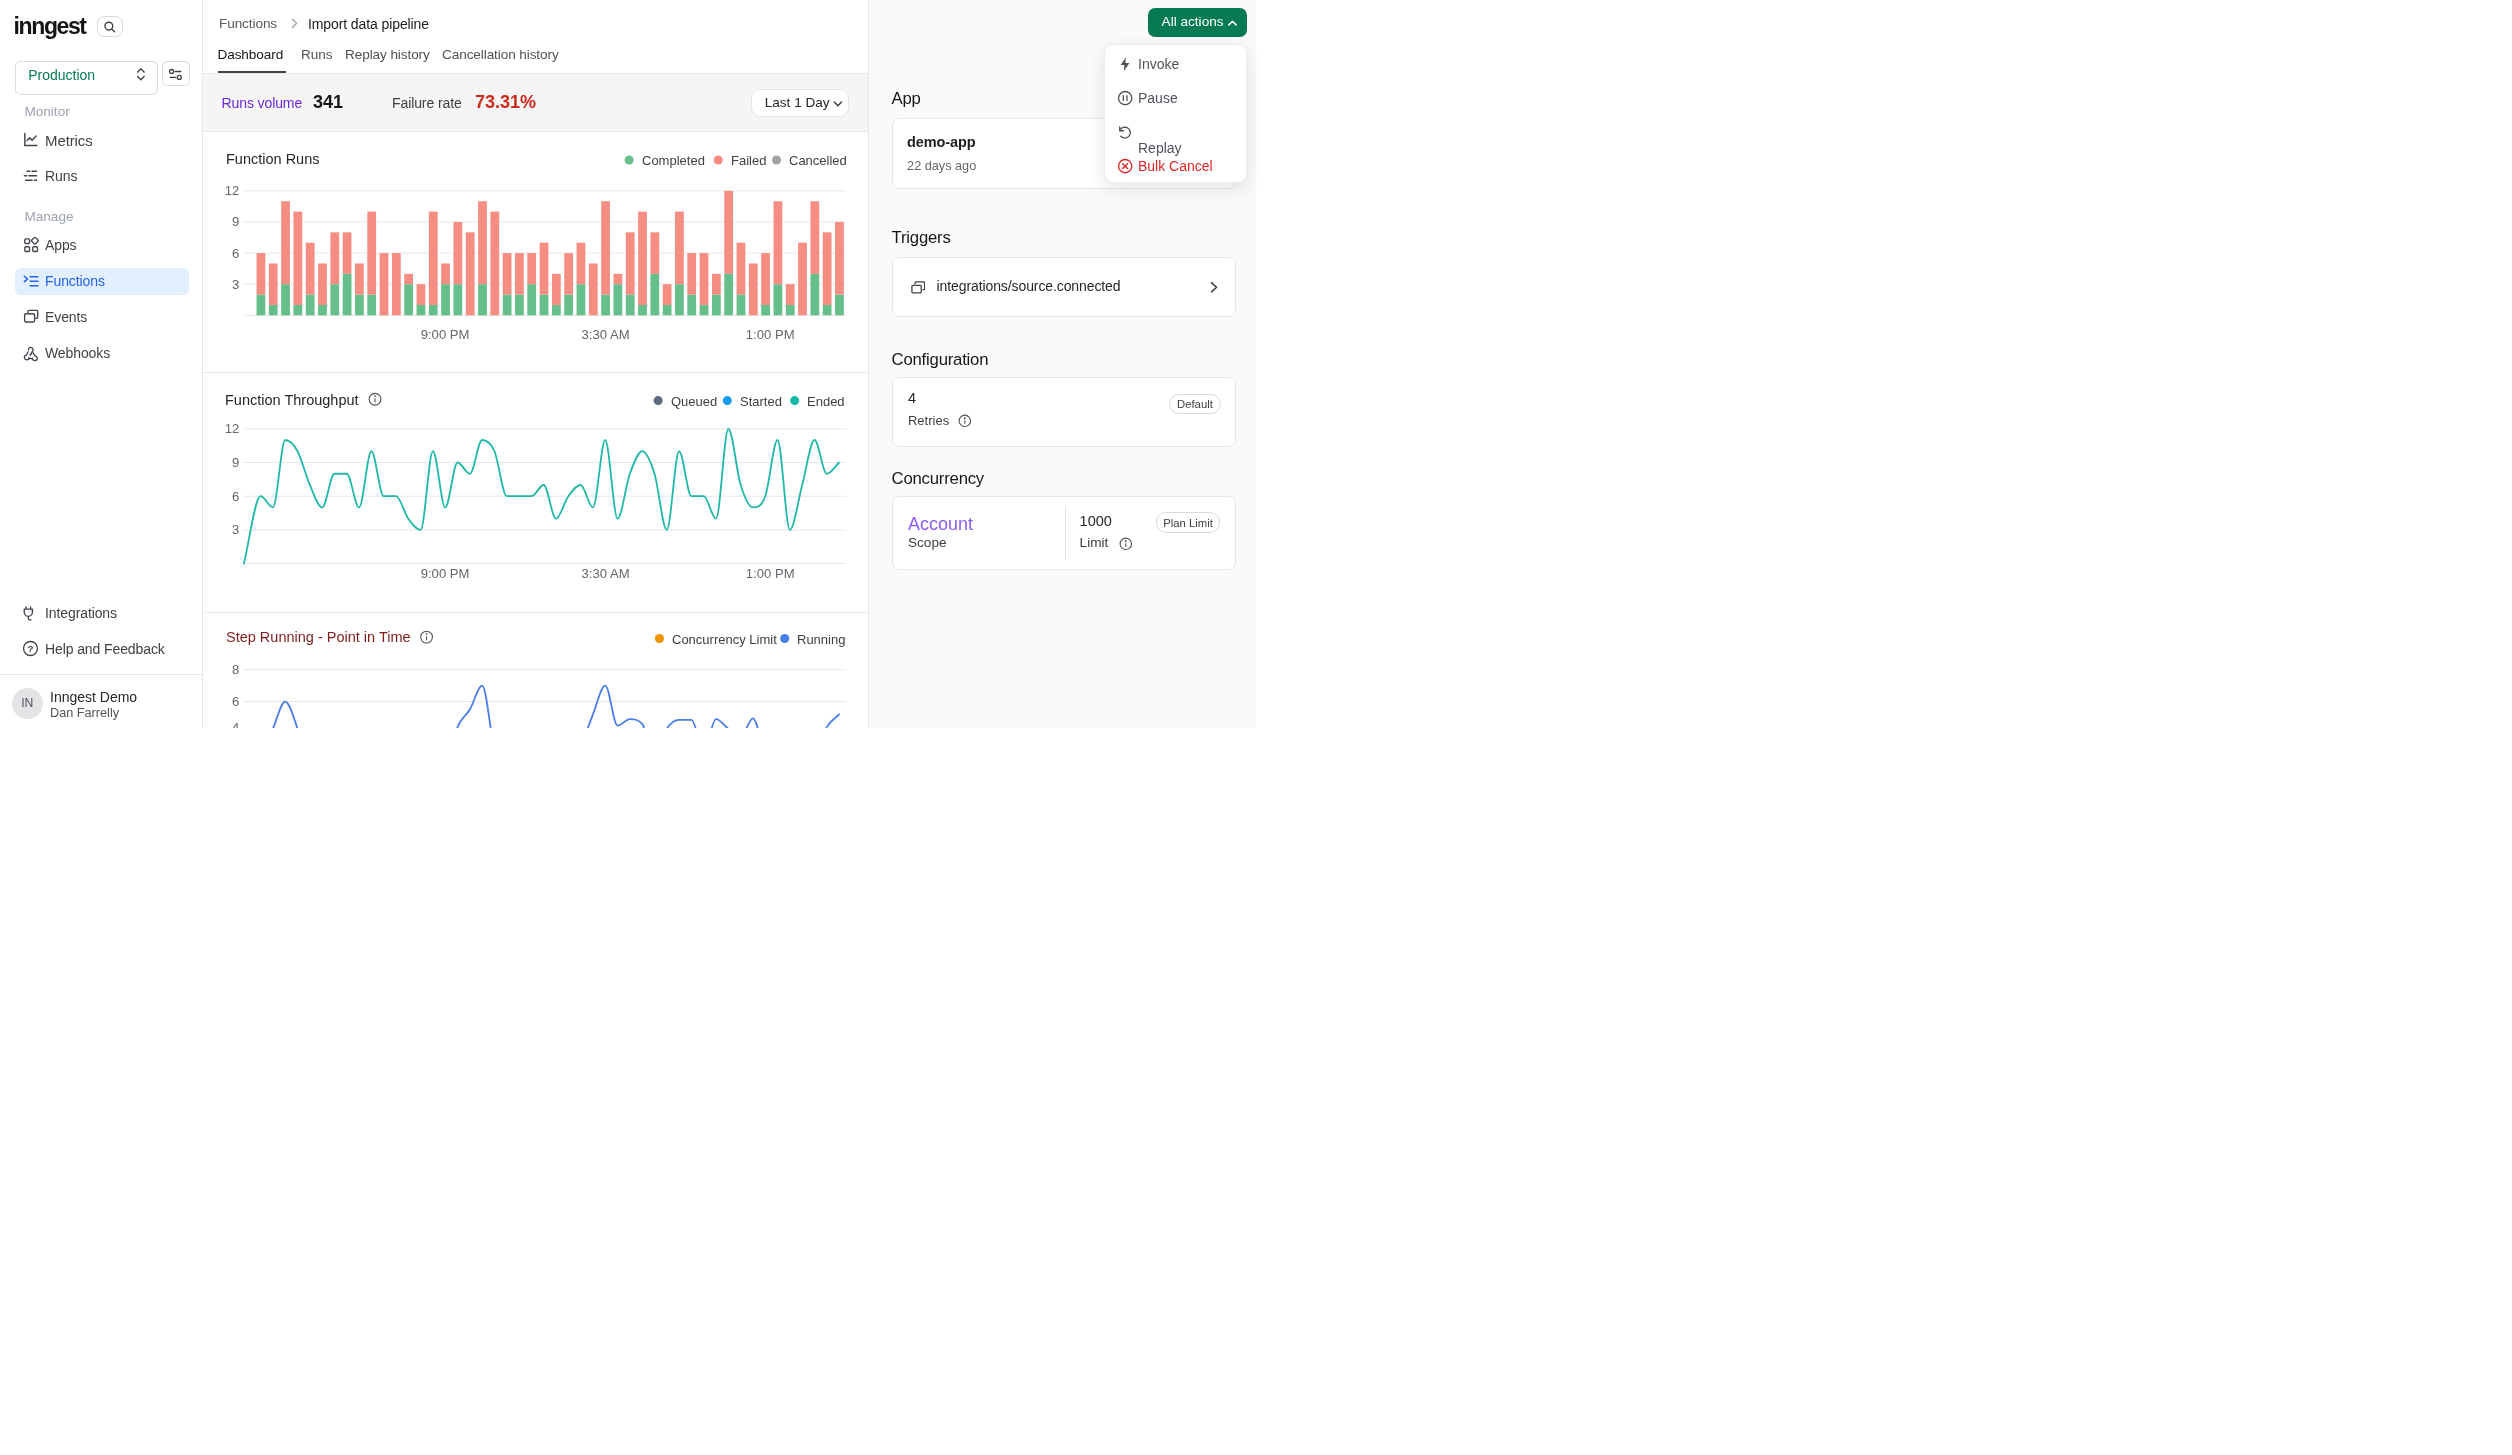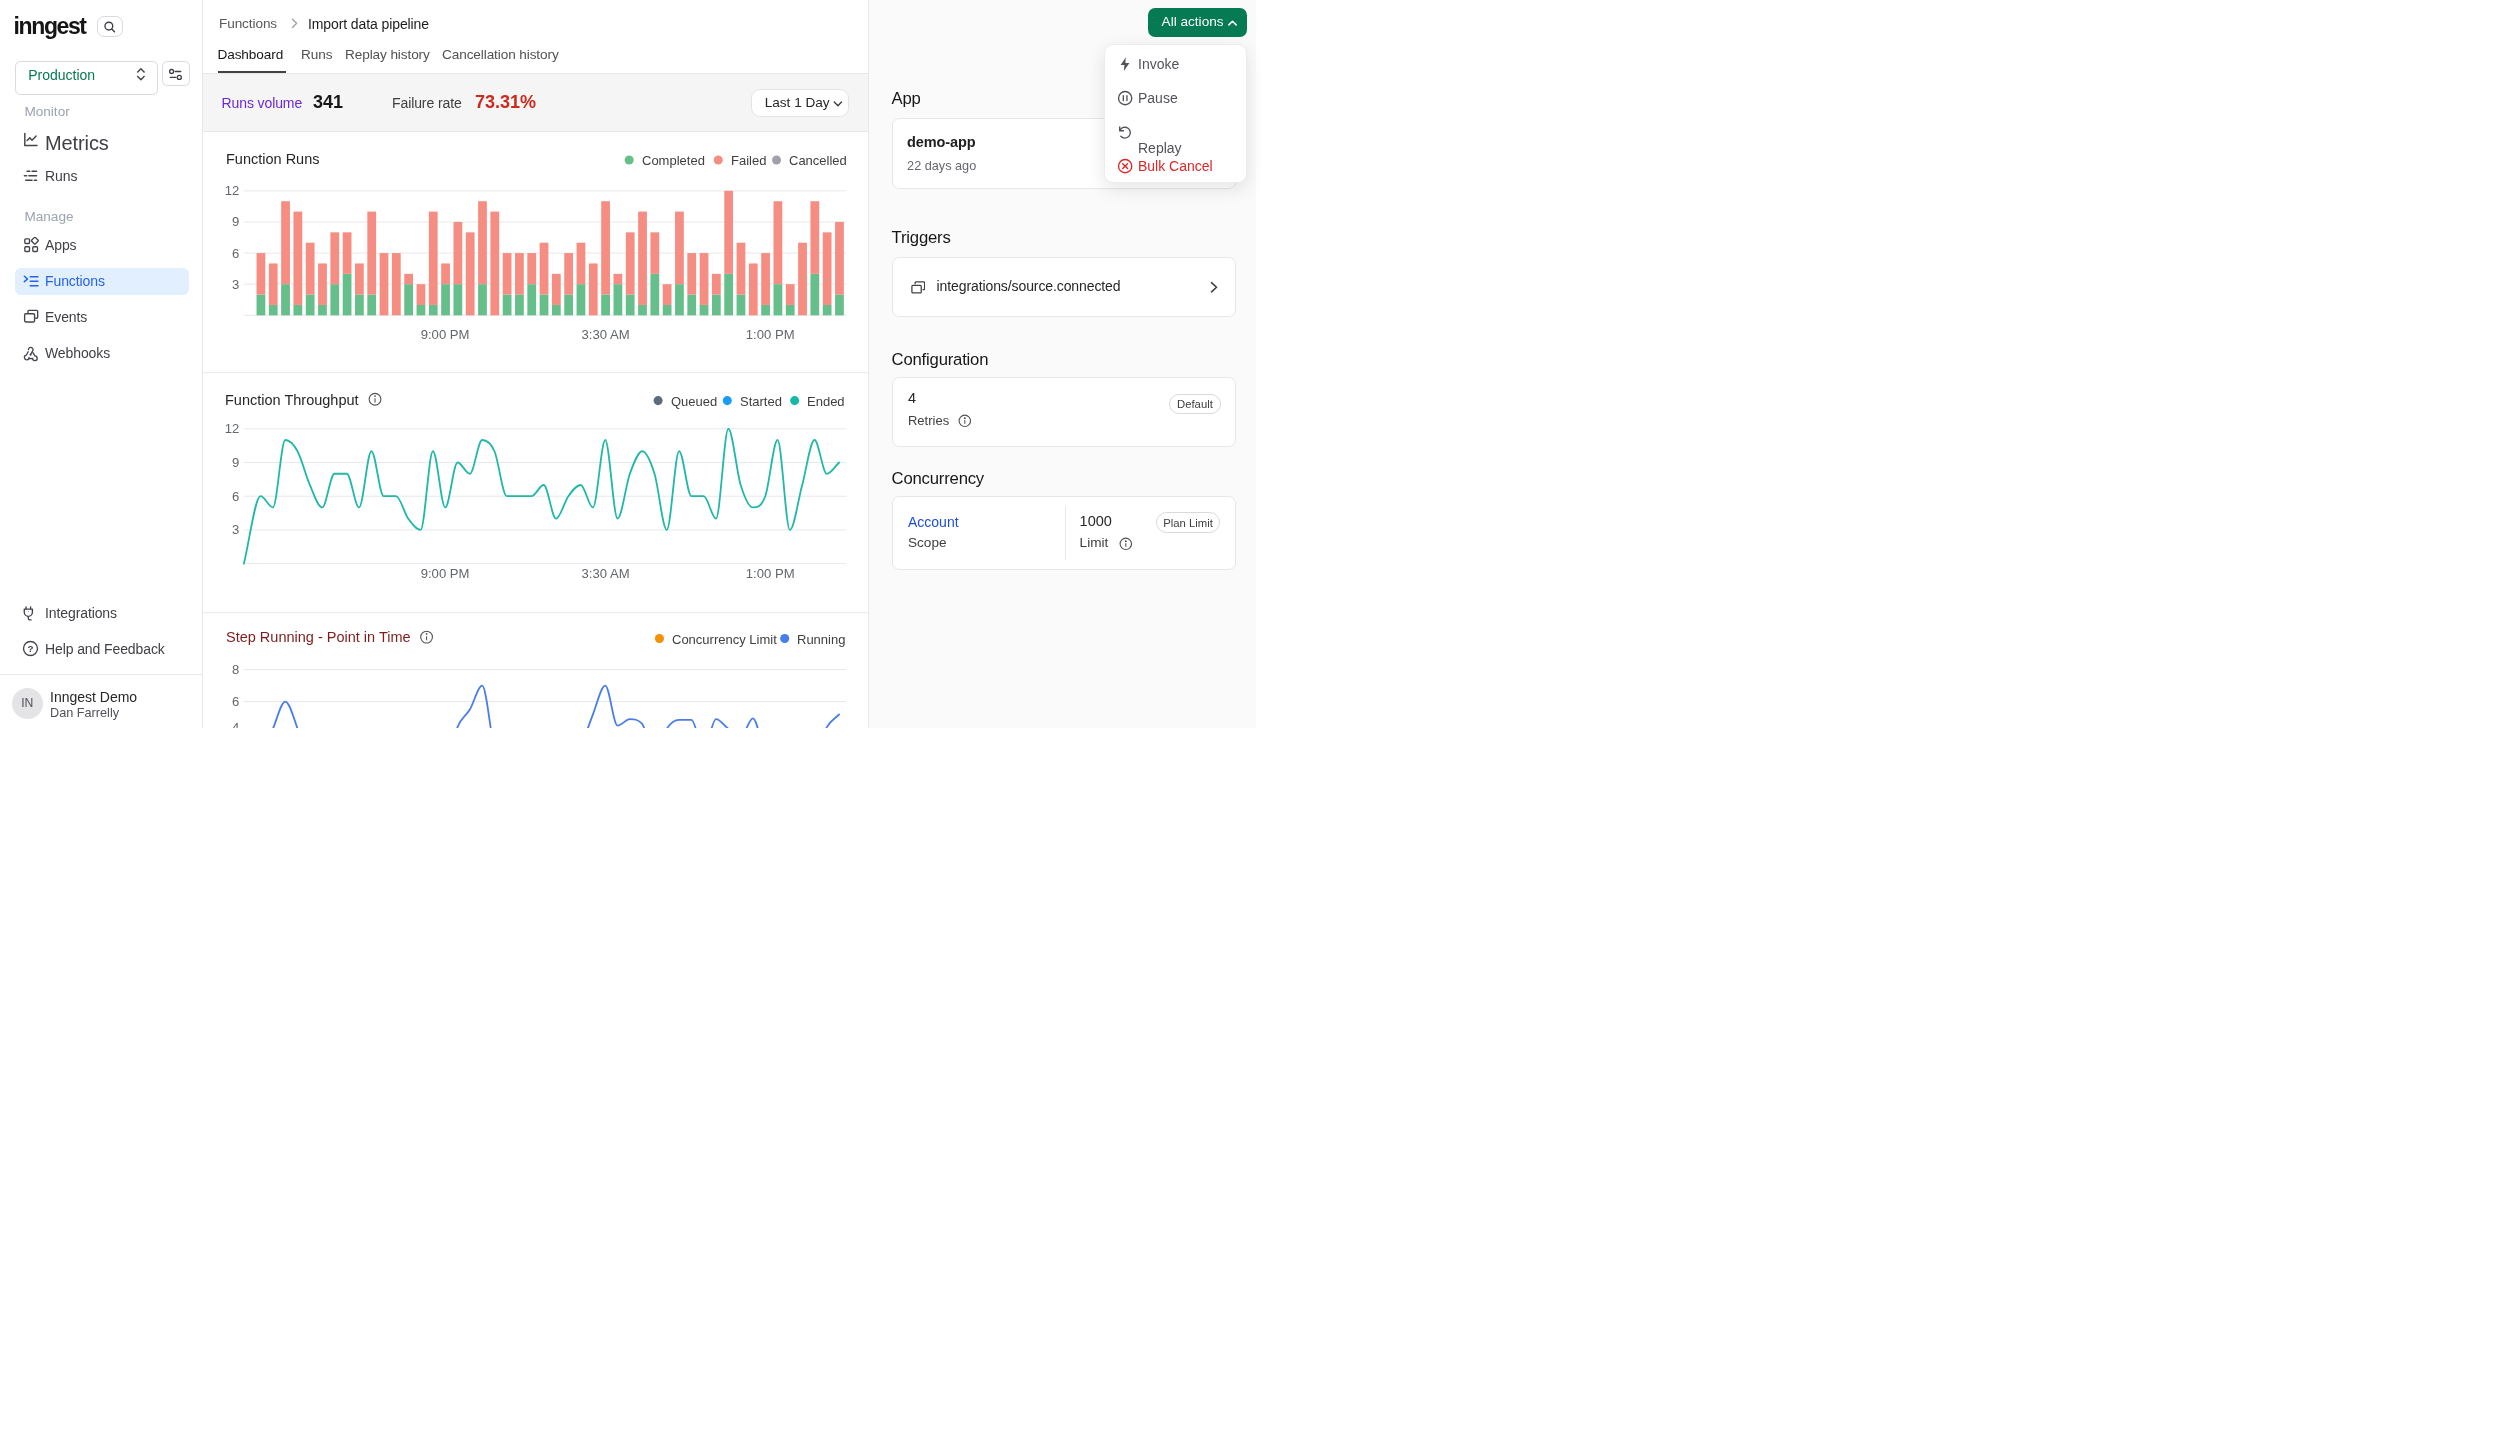--- a/index.html
+++ b/index.html
@@ -36,21 +36,21 @@
       </svg>
   </div>
   <div class="abs" style="left:24.4px;top:104px;font-size:13.6px;color:#9ca3af;">Monitor</div>
 
   <div class="abs" style="left:22.6px;top:132px;width:15.4px;height:15.4px;">
     <svg width="15.4" height="15.4" viewBox="0 0 17 17">
         <path d="M2 1.5 V15 H15.5" fill="none" stroke="#44444c" stroke-width="1.6" stroke-linecap="round"></path>
         <path d="M4.5 9.5 L7.5 6.5 L10 9 L14.5 4.5" fill="none" stroke="#44444c" stroke-width="1.6" stroke-linecap="round" stroke-linejoin="round"></path>
       </svg>
   </div>
-  <div class="abs" style="left:45px;top:132px;font-size:20px;letter-spacing:-0.1px;color:#3f3f46;">Metrics</div>
+  <div class="abs" style="left:45px;top:132px;font-size:15px;letter-spacing:-0.1px;color:#3f3f46;">Metrics</div>
 
   <div class="abs" style="left:22.6px;top:168px;width:15.4px;height:15.4px;">
     <svg width="15.4" height="15.4" viewBox="0 0 17 17" stroke="#44444c" stroke-width="1.6" stroke-linecap="round">
         <line x1="4.5" y1="3.5" x2="7.5" y2="3.5"></line>
         <line x1="10" y1="3.5" x2="15" y2="3.5"></line>
         <line x1="1.5" y1="8.5" x2="4" y2="8.5"></line>
         <line x1="6.5" y1="8.5" x2="15" y2="8.5"></line>
         <line x1="3" y1="13.5" x2="10" y2="13.5"></line>
         <line x1="12.5" y1="13.5" x2="15" y2="13.5"></line>
       </svg>
@@ -326,21 +326,21 @@
     <svg class="abs" style="left:65px;top:36px;" width="13.6" height="13.6" viewBox="0 0 15 15" fill="none" stroke="#525252" stroke-width="1.2">
         <circle cx="7.5" cy="7.5" r="6.3"></circle>
         <line x1="7.5" y1="7" x2="7.5" y2="10.8"></line>
         <circle cx="7.5" cy="4.6" r=".5" fill="#525252"></circle>
       </svg>
     <div class="abs" style="right:13.6px;top:16.3px;height:20px;padding:0 7.2px;border:0.9px solid #d9d9de;border-radius:10px;background:#fff;font-size:11.3px;line-height:19px;color:#404040;">Default</div>
   </div>
   <span class="abs" style="left:22.6px;top:469px;font-size:16.7px;font-weight:500;letter-spacing:-0.2px;color:#171717;">Concurrency</span>
   <div class="abs" style="left:22.6px;top:496px;width:344px;height:74px;background:#fff;border:0.9px solid #e7e7ea;border-radius:7.2px;">
     <div class="abs" style="left:172px;top:9px;height:54px;border-left:0.9px solid #e5e7eb;"></div>
-    <span class="abs" style="left:15.4px;top:17px;font-size:14px;color:#1d4ed8;">Account</span>
+    <span class="abs" style="left:15.4px;top:17px;font-size:18px;color:#8b5cf6;">Account</span>
     <span class="abs" style="left:15.4px;top:38px;font-size:13.6px;color:#404040;">Scope</span>
     <span class="abs" style="left:187px;top:16.3px;font-size:14.5px;font-weight:500;color:#262626;">1000</span>
     <span class="abs" style="left:187px;top:38px;font-size:13.6px;color:#404040;">Limit</span>
     <svg class="abs" style="left:226px;top:40px;" width="13.6" height="13.6" viewBox="0 0 15 15" fill="none" stroke="#525252" stroke-width="1.2">
         <circle cx="7.5" cy="7.5" r="6.3"></circle>
         <line x1="7.5" y1="7" x2="7.5" y2="10.8"></line>
         <circle cx="7.5" cy="4.6" r=".5" fill="#525252"></circle>
       </svg>
     <div class="abs" style="right:14.5px;top:14.5px;height:21px;padding:0 6.3px;border:0.9px solid #d9d9de;border-radius:11px;background:#fff;font-size:11.3px;line-height:20px;color:#404040;">Plan Limit</div>
   </div>

